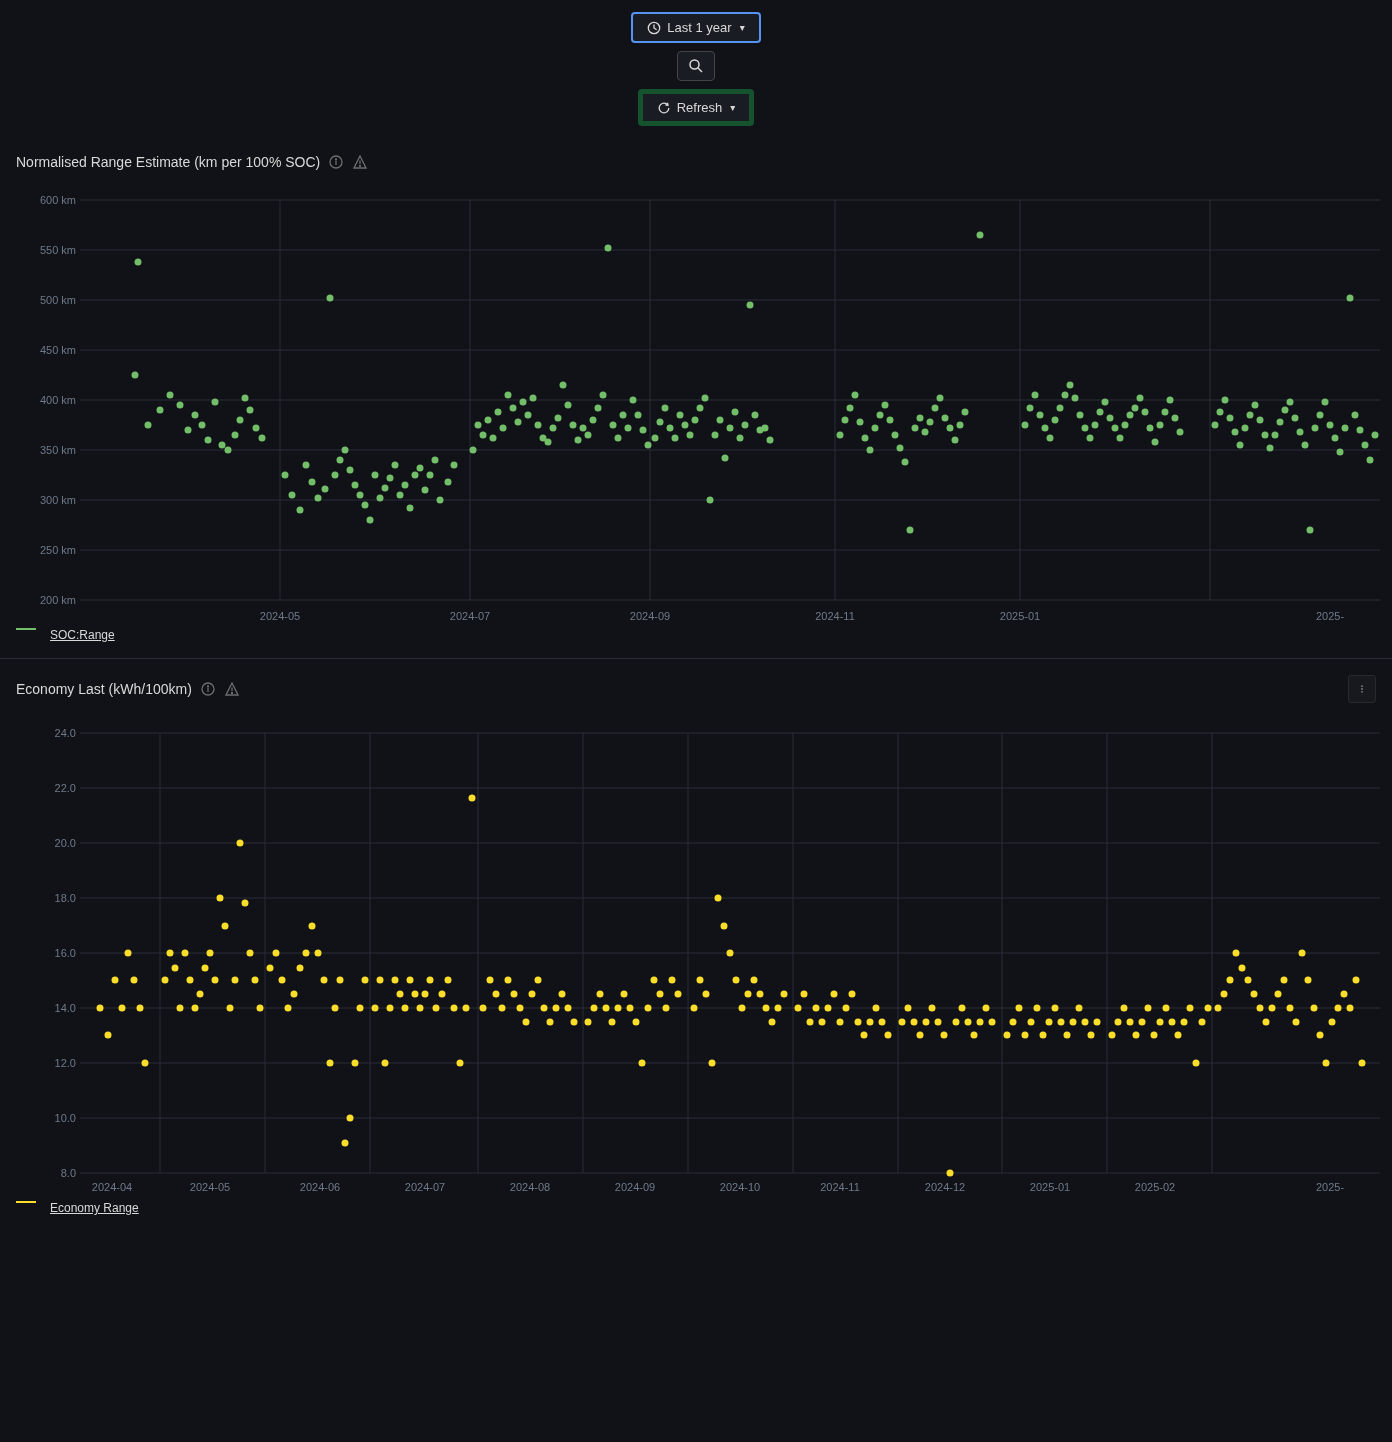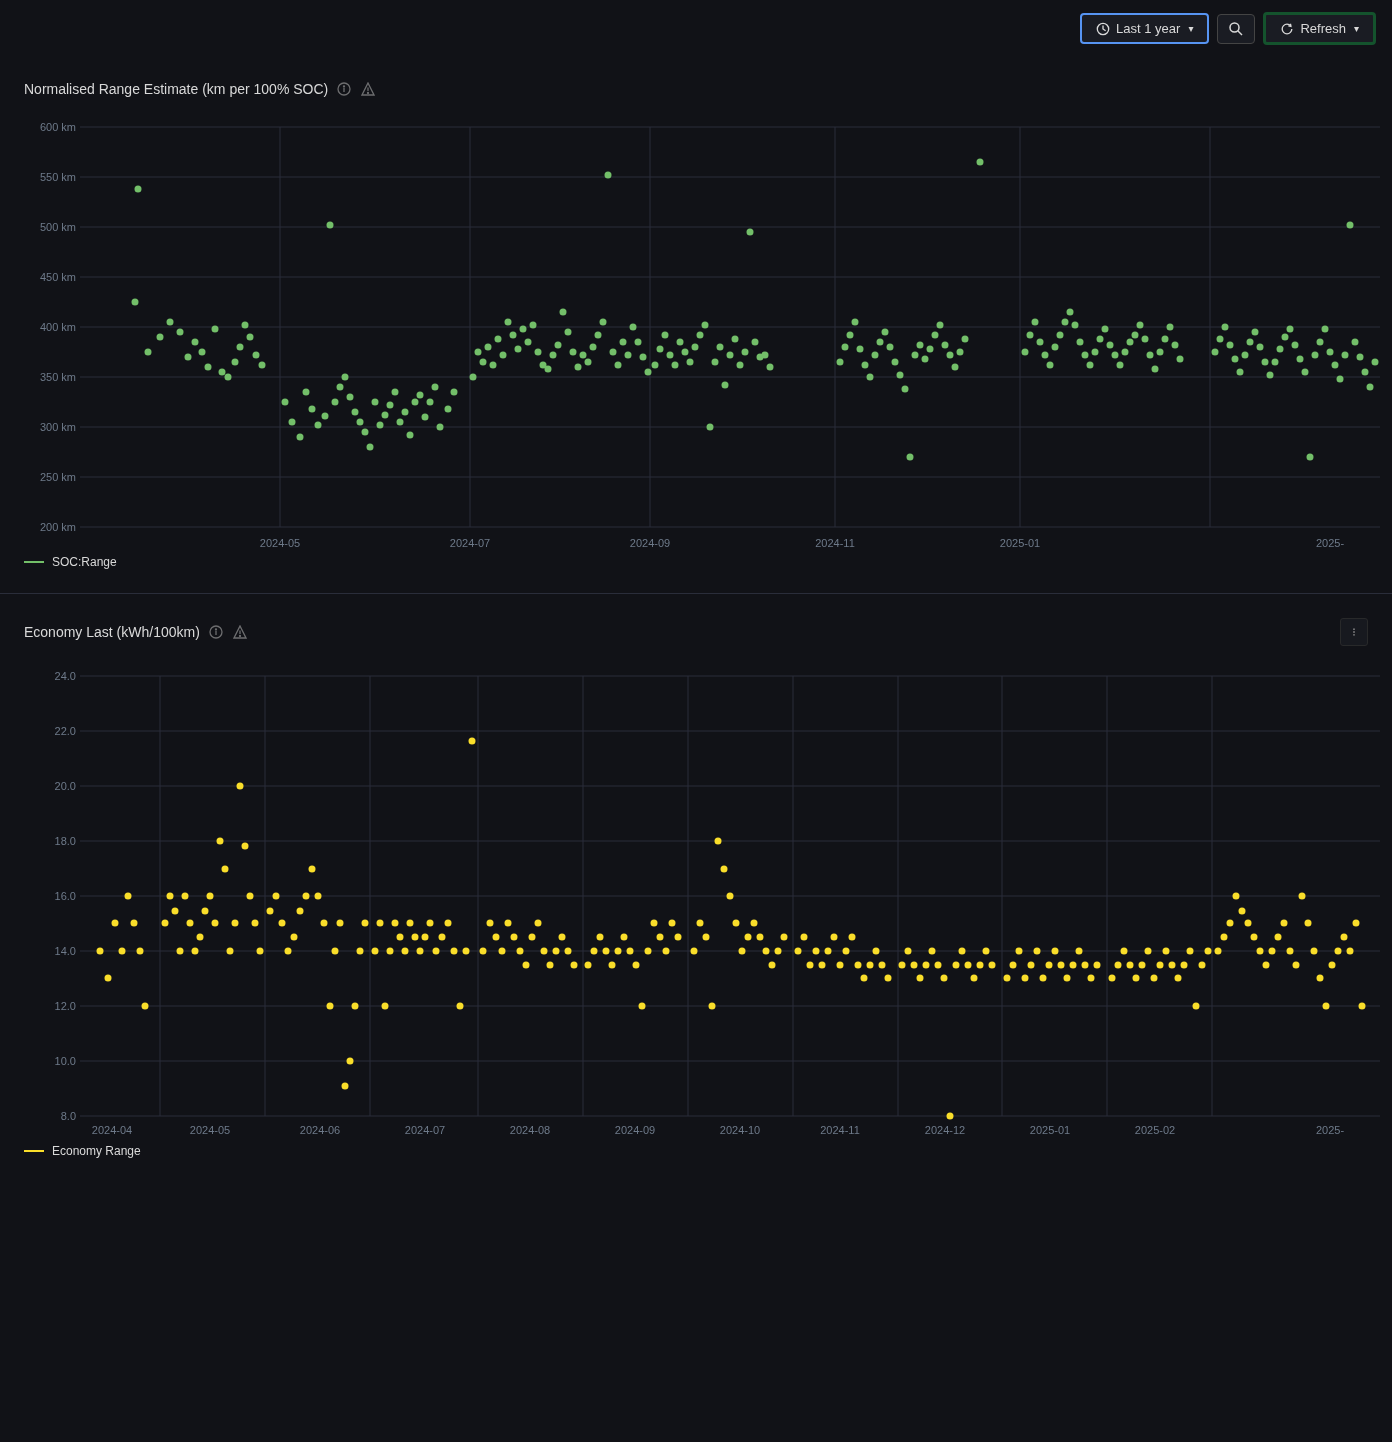--- a/index.html
+++ b/index.html
@@ -11,28 +11,29 @@
       width: 1392px;
       min-height: 1442px;
     }
     .top-bar {
       display: flex;
       justify-content: flex-end;
       align-items: center;
       padding: 12px 16px;
       gap: 8px;
       background: #111217;
+      flex-direction: column;
     }
     .btn {
       display: flex;
       align-items: center;
       gap: 6px;
       padding: 6px 14px;
       border-radius: 4px;
-      border: 3px solid #14532d;
+      border: 5px solid #14532d;
       background: #1a1c23;
       color: #d9d9d9;
       font-size: 13px;
       cursor: pointer;
     }
     .btn.active {
       border: 2px solid #5794f2;
       background: #1a1c23;
       color: #d9d9d9;
     }
@@ -45,21 +46,21 @@
       border-radius: 4px;
       border: 1px solid #444;
       background: #1a1c23;
       color: #d9d9d9;
       cursor: pointer;
     }
     .chevron { font-size: 10px; margin-left: 2px; }
 
     .panel {
       padding: 16px 0 0 0;
-      margin: 8px;
+      margin: 0;
       position: relative;
     }
     .panel-header {
       display: flex;
       align-items: center;
       gap: 8px;
       padding: 0 16px 10px 16px;
     }
     .panel-title {
       font-size: 14px;
@@ -87,25 +88,26 @@
       width: 100%;
       padding-left: 68px;
       padding-right: 0;
     }
     .chart-svg {
       width: 100%;
       display: block;
     }
     .legend {
       display: flex;
-      align-items: center;
-      gap: 8px;
+      align-items: flex-start;
+      gap: 14px;
       padding: 8px 16px 16px 16px;
       font-size: 12px;
       color: #d9d9d9;
+      text-decoration: underline;
     }
     .divider {
       height: 1px;
       background: #2a2d3a;
       margin: 0;
     }
   </style>
 </head>
 <body>
 

